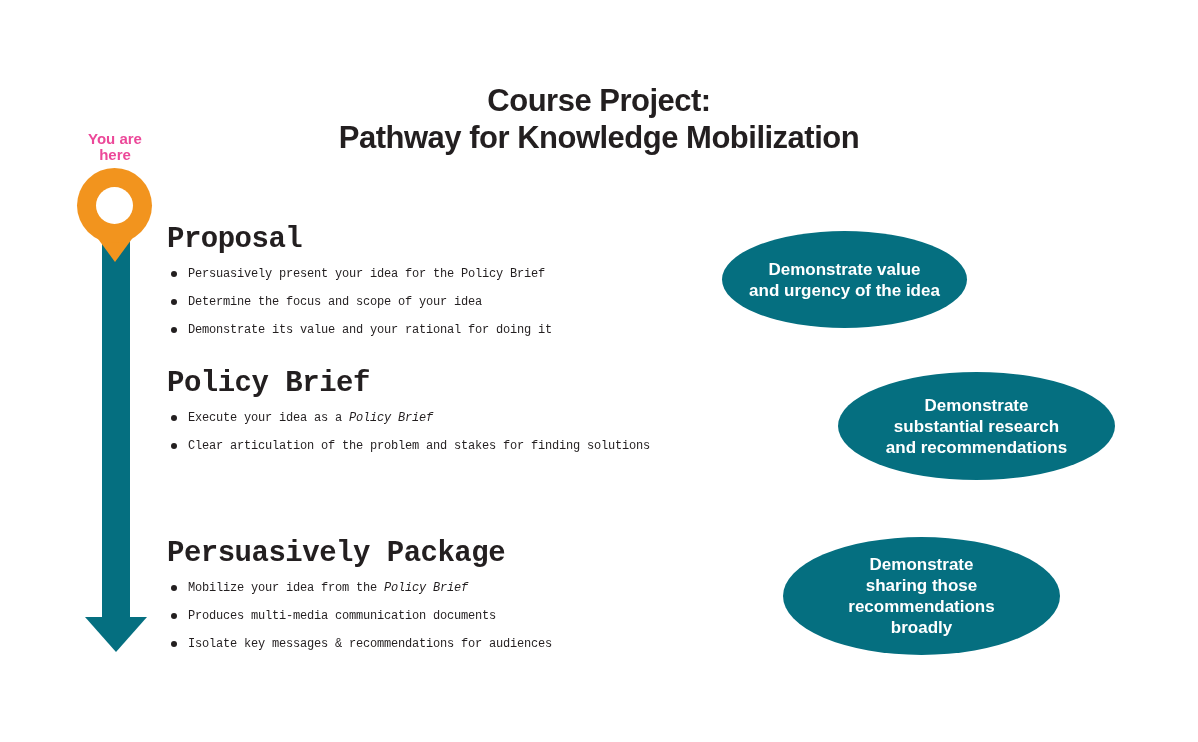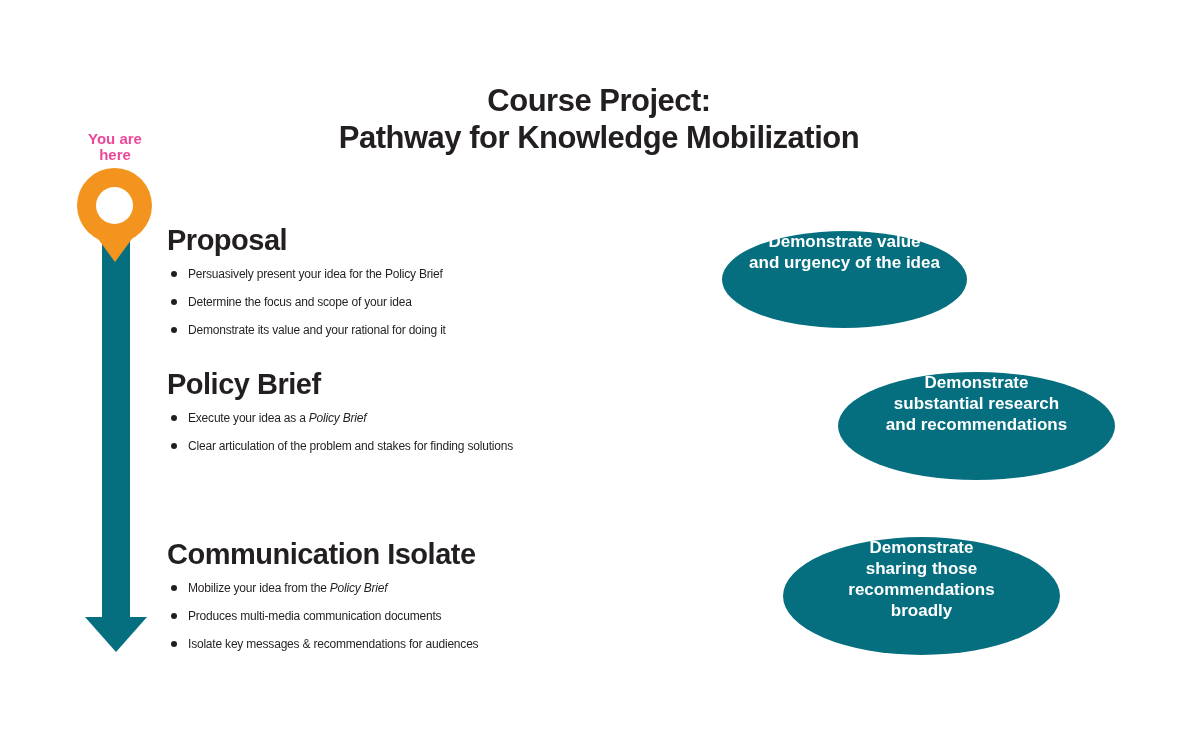--- a/index.html
+++ b/index.html
@@ -92,20 +92,21 @@
     border-right: 31px solid transparent;
     border-top: 35px solid #056F80;
     z-index: 1;
   }
 
   
   .section {
     position: absolute;
     left: 167px;
     width: 720px;
+    font-family: Liberation Mono, monospace;
   }
   .section-1 { top: 222px; }
   .section-2 { top: 366px; }
   .section-3 { top: 536px; }
 
   .section h2 {
     font-size: 29px;
     font-weight: bold;
     line-height: 36px;
     letter-spacing: -0.5px;
@@ -134,21 +135,21 @@
   .seg-italic { font-style: italic; }
 
   
   .callout {
     position: absolute;
     background: #056F80;
     border-radius: 50%;
     display: flex;
     flex-direction: column;
     align-items: center;
-    justify-content: flex-start;
+    justify-content: center;
     text-align: center;
     color: #ffffff;
     font-weight: bold;
     font-size: 17px;
     line-height: 21px;
     z-index: 2;
   }
   .callout-1 { left: 722px; top: 231px; width: 245px; height: 97px; }
   .callout-2 { left: 838px; top: 372px; width: 277px; height: 108px; }
   .callout-3 { left: 783px; top: 537px; width: 277px; height: 118px; }
@@ -203,21 +204,21 @@
         <span><span>Execute your idea as a </span><span class="seg-italic">Policy Brief</span></span>
       </li>
       <li>
         <span class="bullet-dot"></span>
         <span><span>Clear articulation of the problem and stakes for finding solutions</span><span class="seg-italic"></span></span>
       </li>
     </ul>
   </div>
 
   <div class="section section-3">
-    <h2>Communication Isolate</h2>
+    <h2>Persuasively Package</h2>
     <ul>
       <li>
         <span class="bullet-dot"></span>
         <span><span>Mobilize your idea from the </span><span class="seg-italic">Policy Brief</span></span>
       </li>
       <li>
         <span class="bullet-dot"></span>
         <span><span>Produces multi-media communication documents</span><span class="seg-italic"></span></span>
       </li>
       <li>

